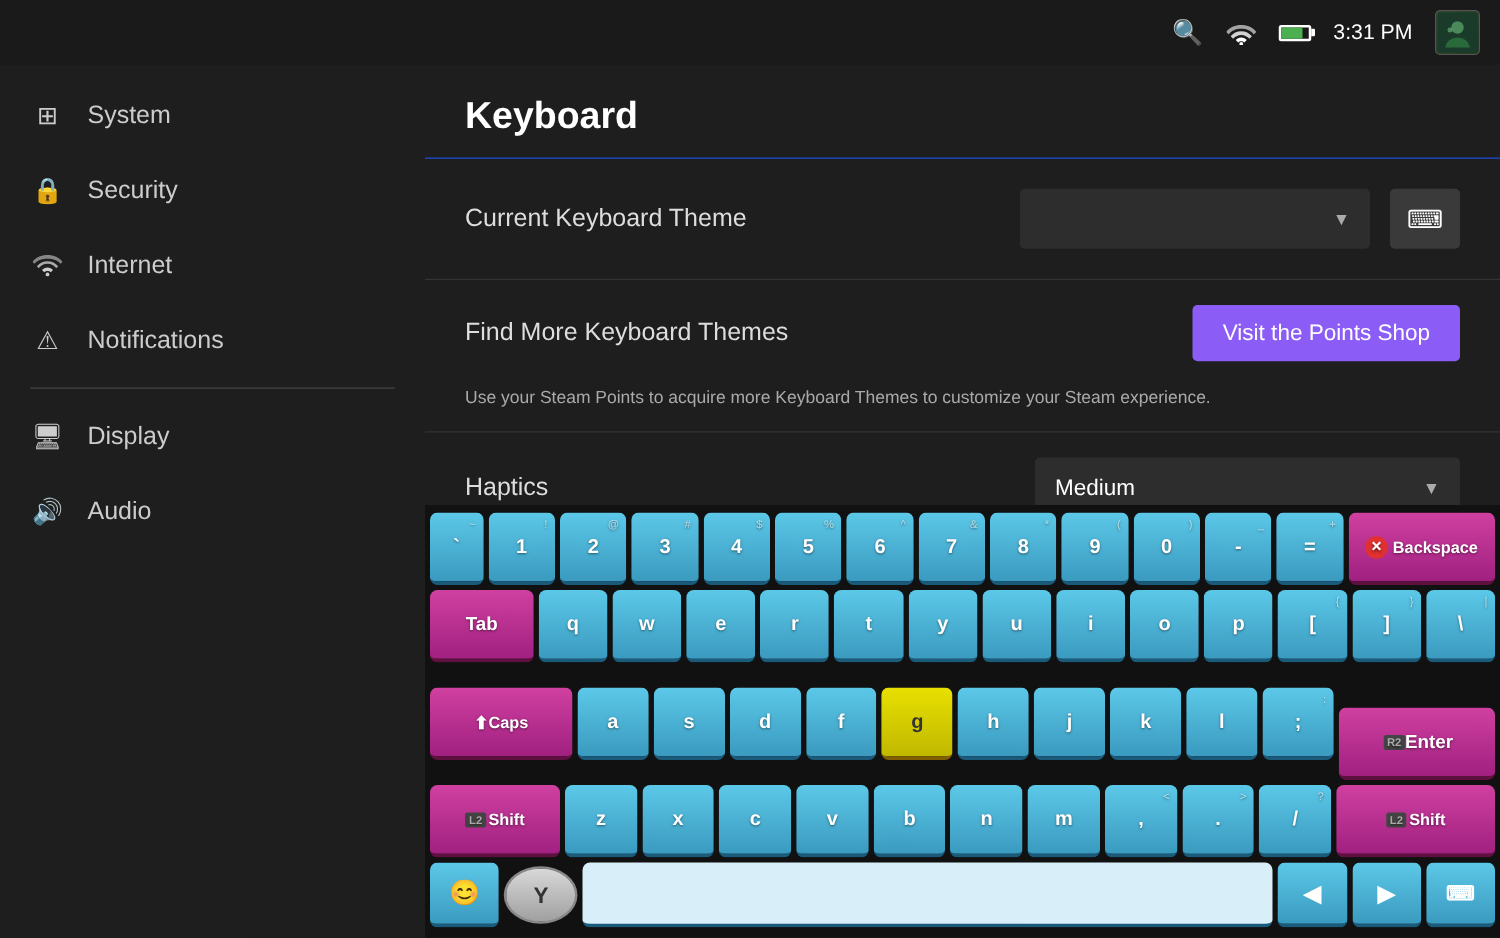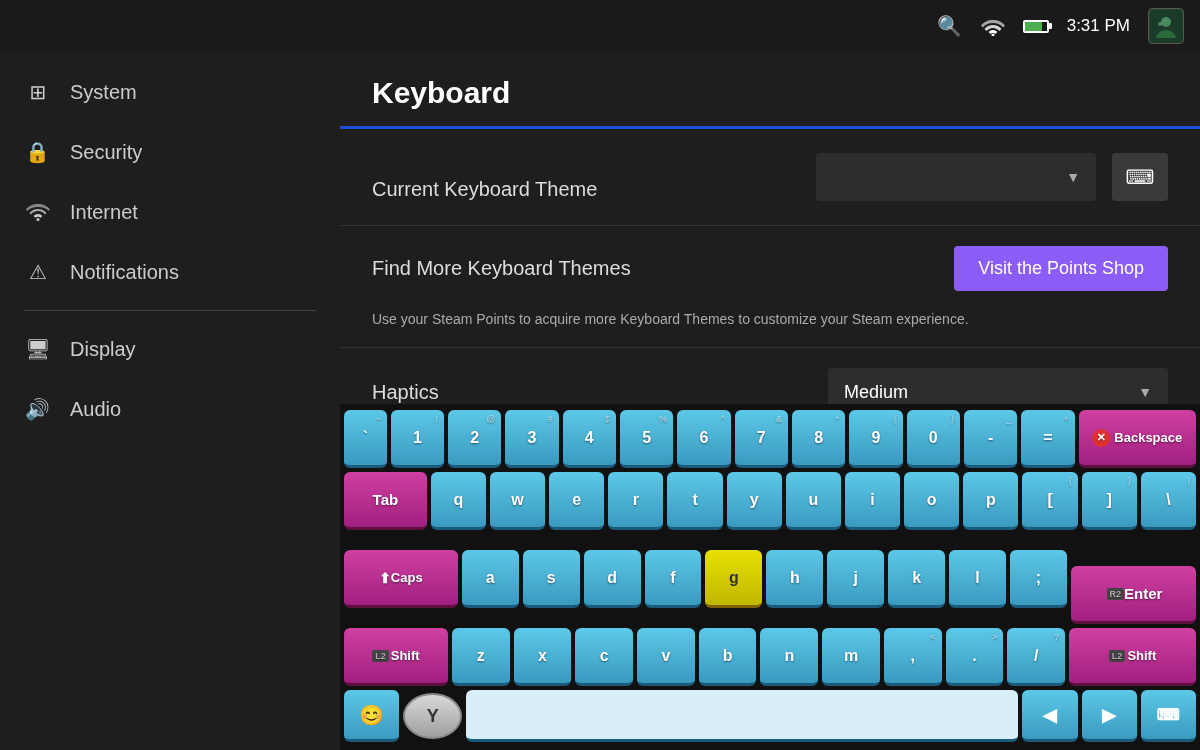--- a/index.html
+++ b/index.html
@@ -118,31 +118,31 @@
       bottom: 0;
       background: #1e1e1e;
       padding: 0;
     }
 
     .page-header {
       padding: 24px 32px 16px;
       font-size: 30px;
       font-weight: bold;
       color: #fff;
-      border-bottom: 3px solid #1d4ed8;
+      border-bottom: 1px solid #1d4ed8;
     }
 
     .settings-section {
       border-bottom: 1px solid #333;
       padding: 0 32px;
     }
 
     .keyboard-theme-row {
       display: flex;
-      align-items: flex-end;
+      align-items: center;
       padding: 24px 0;
       gap: 16px;
     }
     .keyboard-theme-label {
       font-size: 20px;
       color: #ddd;
       flex: 1;
     }
     .keyboard-theme-dropdown {
       width: 280px;

